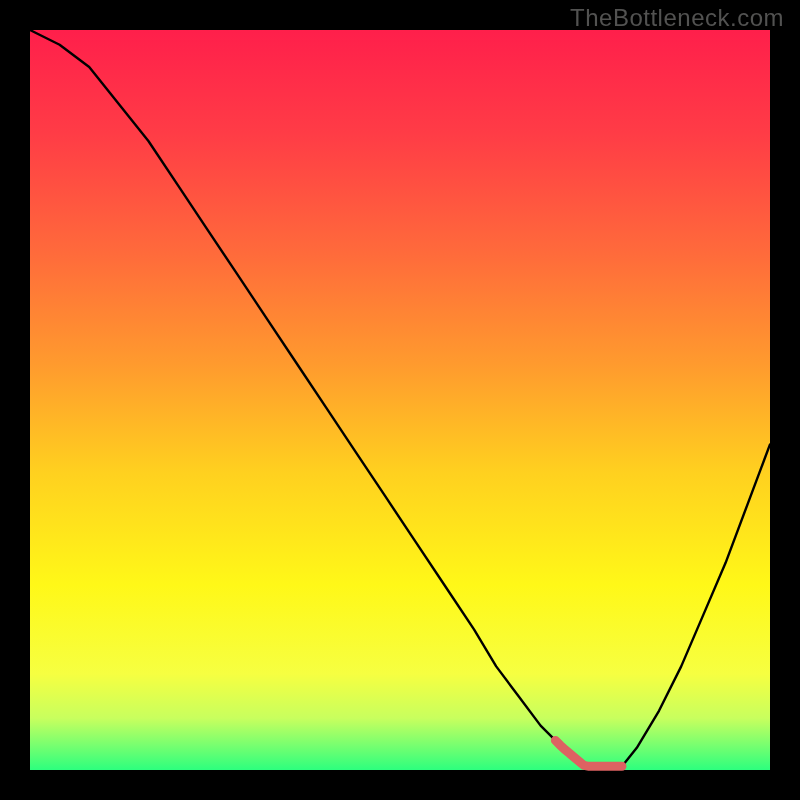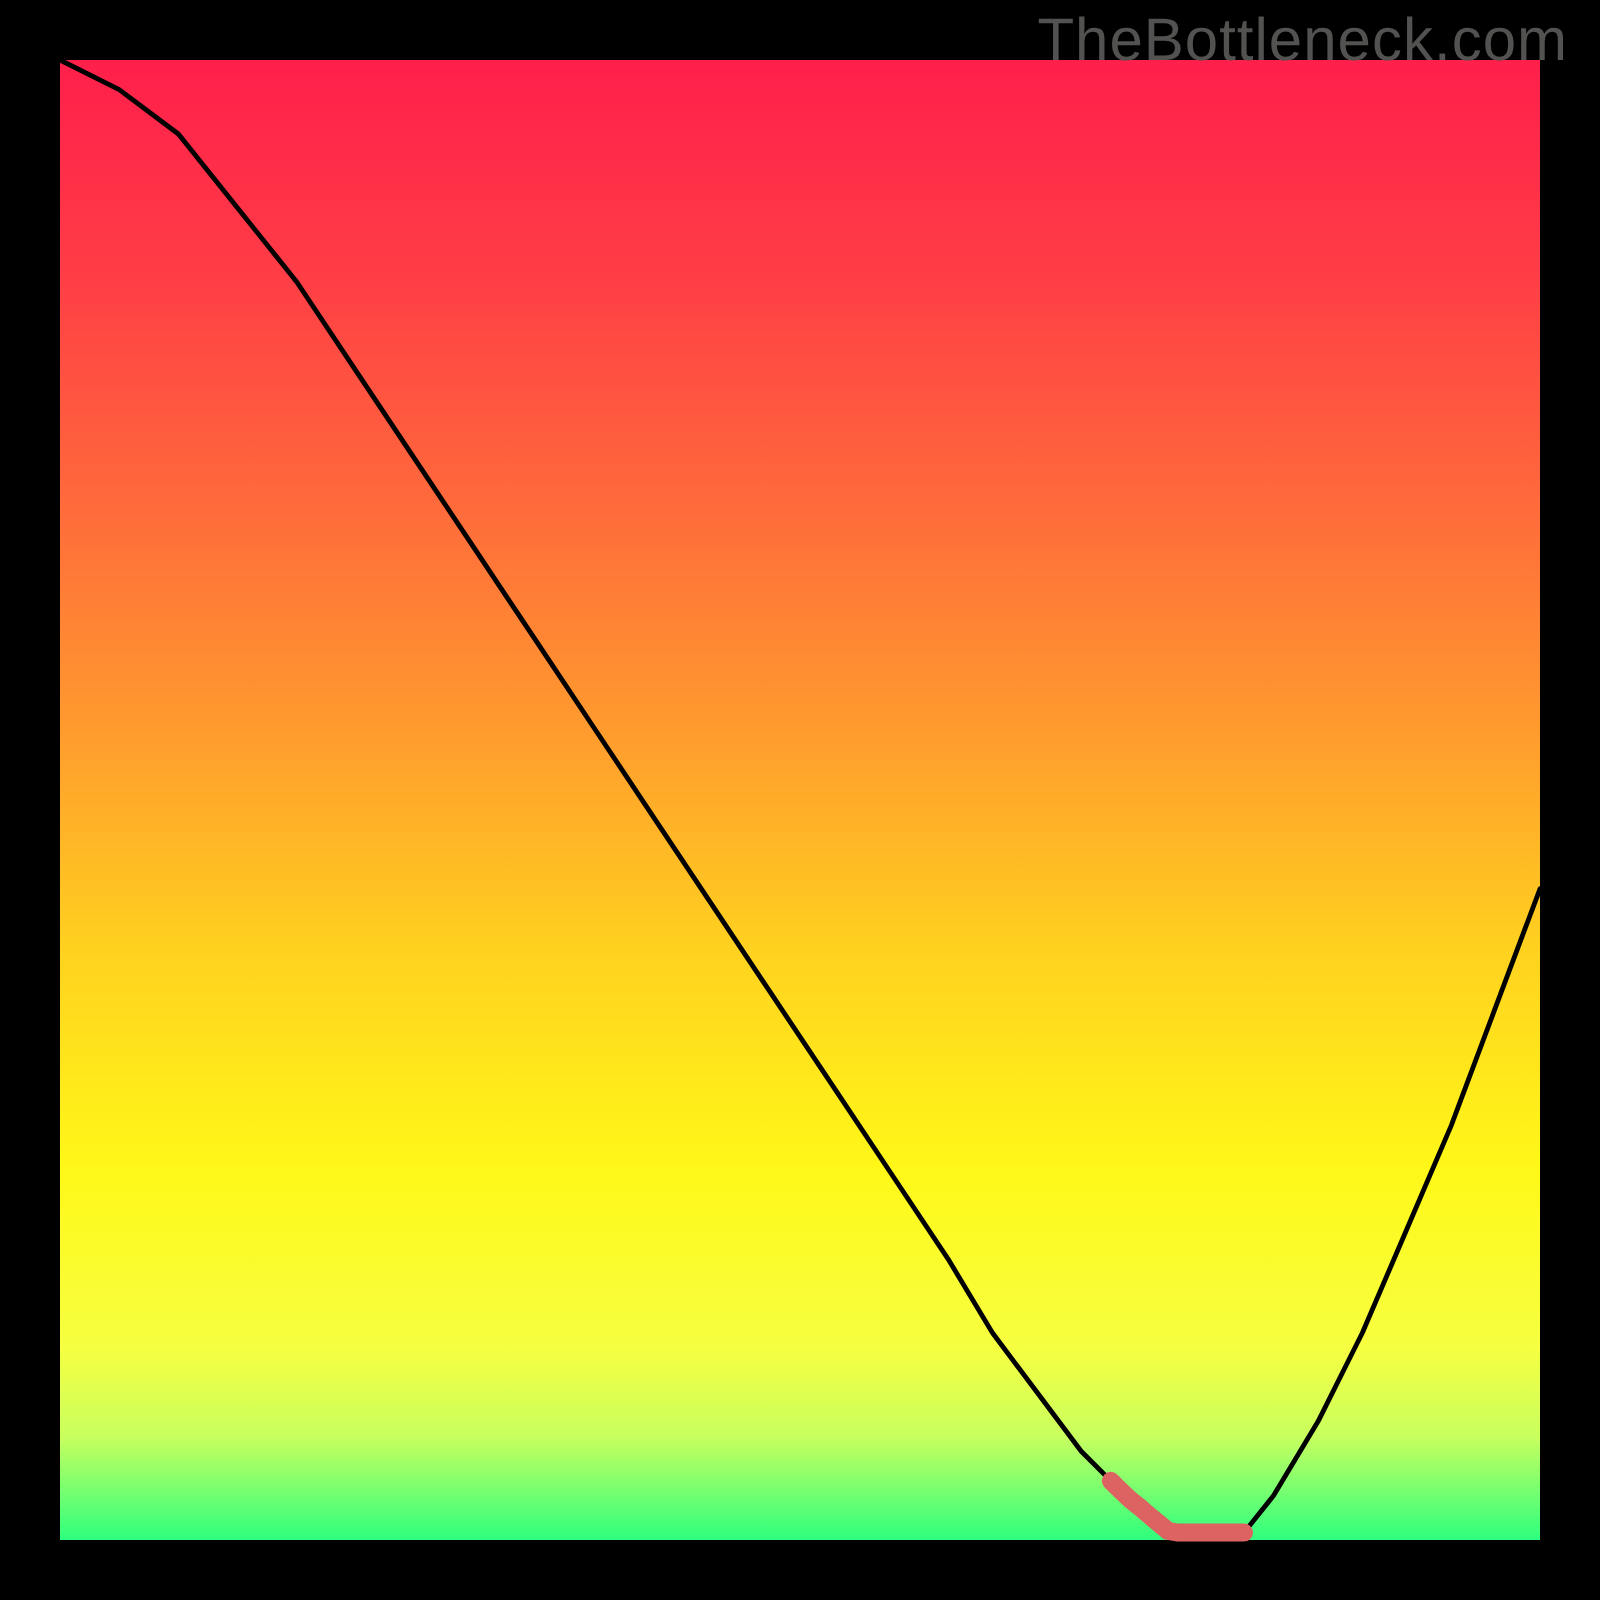--- a/index.html
+++ b/index.html
@@ -14,21 +14,21 @@
     position: relative;
     width: 800px;
     height: 800px;
   }
   .brand {
     position: absolute;
     top: 4px;
     right: 16px;
     z-index: 30;
     font-family: Arial, Helvetica, sans-serif;
-    font-size: 30px;
+    font-size: 24px;
     letter-spacing: 0.5px;
     color: #525251;
     font-weight: 400;
   }
   svg.chart {
     position: absolute;
     left: 0;
     top: 0;
   }
 </style>

